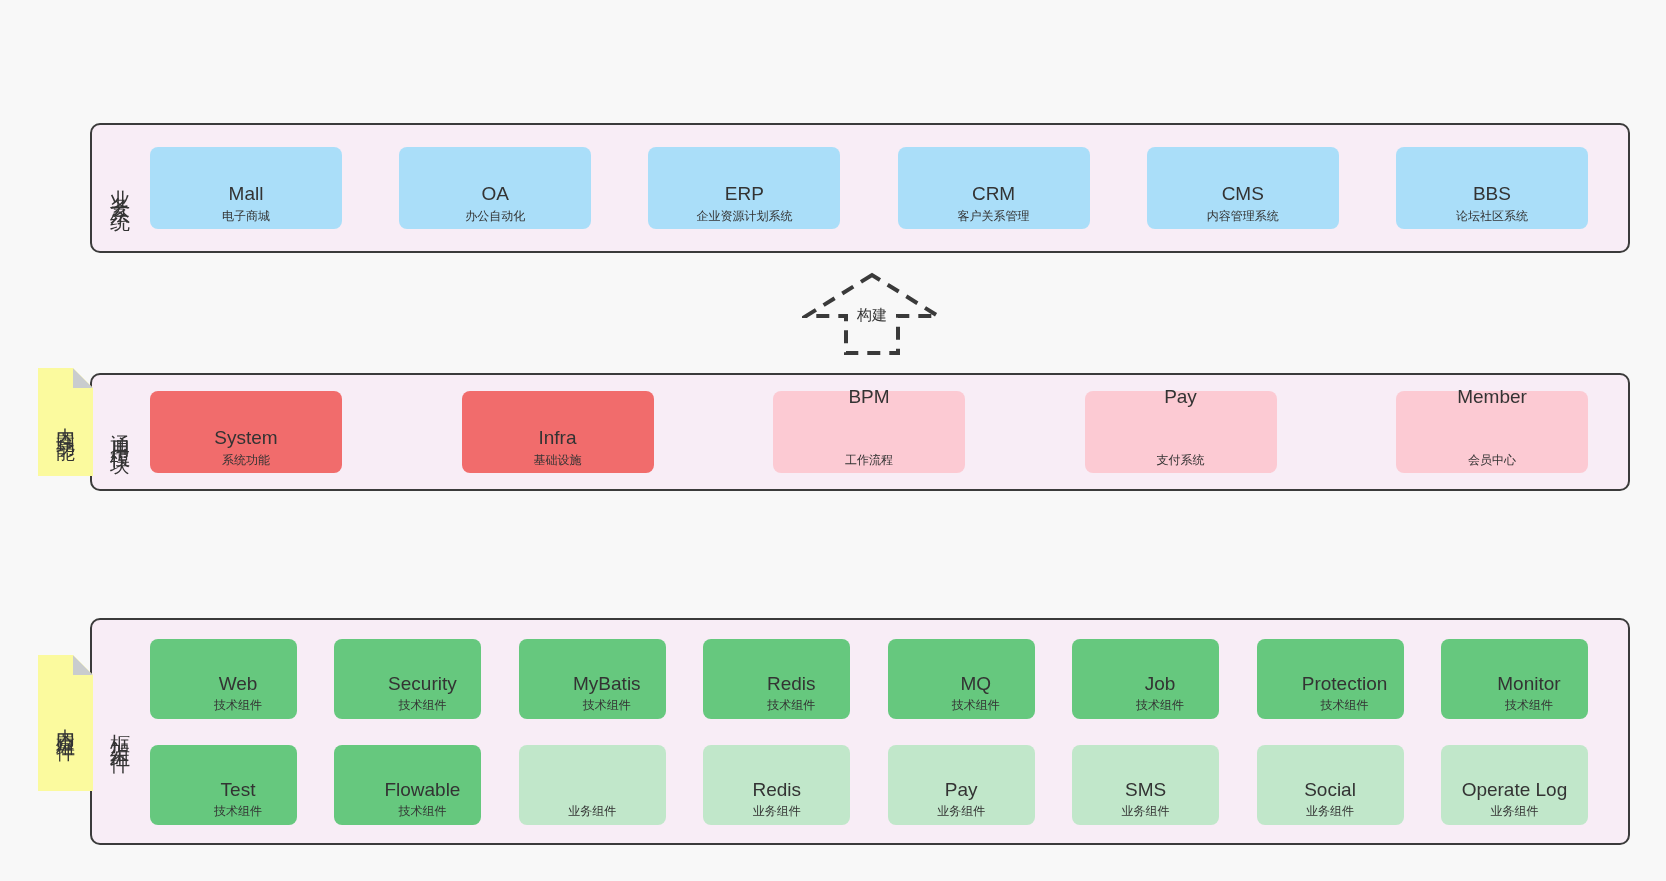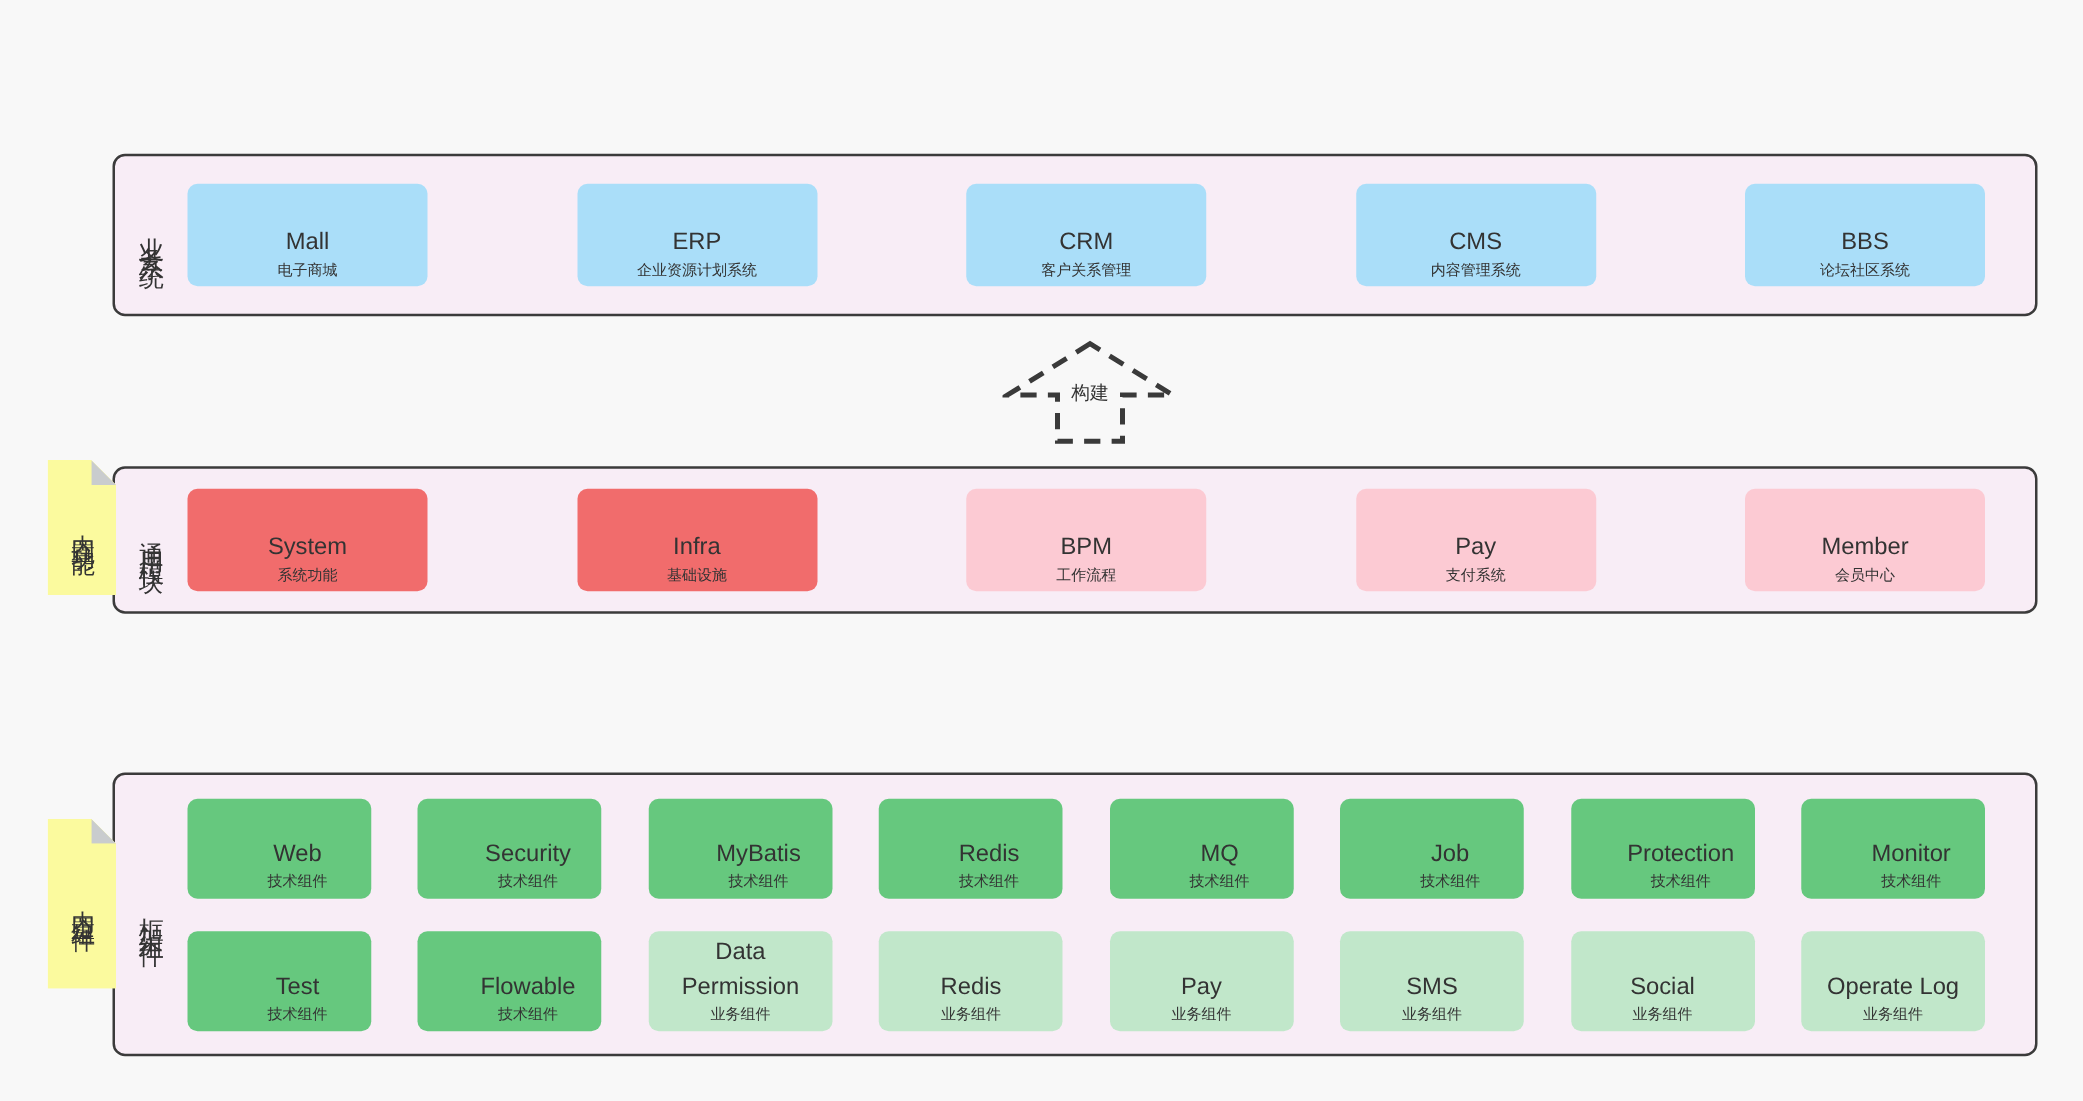--- a/index.html
+++ b/index.html
@@ -56,21 +56,21 @@
     box-sizing:border-box;
     padding:4px 6px;
     color:var(--text,#333);
   }
   .band-1 .box,.band-2 .box{width:192px;height:82px;}
   .band-3 .box{width:147px;height:80px;}
   .box-title{font-size:19px;}
   .box-desc{font-size:12px;}
   .blue{background:var(--blue,#aadef9);}
   .red{background:var(--red,#f16c6c);}
-  .pink{background:var(--pink,#fccad3);}
+  .pink{background:var(--pink,#fccad3);gap:41px;}
   .green{background:var(--green,#66c87e);padding-left:35px;}
   .light-green{background:var(--light-green,#c1e7ca);}
   .sticky{
     position:absolute;
     left:38px;width:55px;
     background:var(--yellow,#fbfa9e);
     z-index:3;
     display:flex;align-items:center;justify-content:center;
     writing-mode:vertical-rl;text-orientation:upright;
     font-size:19px;letter-spacing:5px;
@@ -108,20 +108,24 @@
 <div class="canvas">
 
   <div class="band band-1">
     <div class="band-label">业务系统</div>
     <div class="boxes-area">
         <div class="box blue">
           <div class="box-title">Mall</div>
           <div class="box-desc">电子商城</div>
         </div>
         <div class="box blue">
+          <div class="box-title">OA</div>
+          <div class="box-desc">办公自动化</div>
+        </div>
+        <div class="box blue">
           <div class="box-title">ERP</div>
           <div class="box-desc">企业资源计划系统</div>
         </div>
         <div class="box blue">
           <div class="box-title">CRM</div>
           <div class="box-desc">客户关系管理</div>
         </div>
         <div class="box blue">
           <div class="box-title">CMS</div>
           <div class="box-desc">内容管理系统</div>
@@ -217,21 +221,20 @@
       <div class="row">
           <div class="box green">
             <div class="box-title">Test</div>
             <div class="box-desc">技术组件</div>
           </div>
           <div class="box green">
             <div class="box-title">Flowable</div>
             <div class="box-desc">技术组件</div>
           </div>
           <div class="box light-green">
-            <div class="box-title">Data Permission</div>
             <div class="box-desc">业务组件</div>
           </div>
           <div class="box light-green">
             <div class="box-title">Redis</div>
             <div class="box-desc">业务组件</div>
           </div>
           <div class="box light-green">
             <div class="box-title">Pay</div>
             <div class="box-desc">业务组件</div>
           </div>

